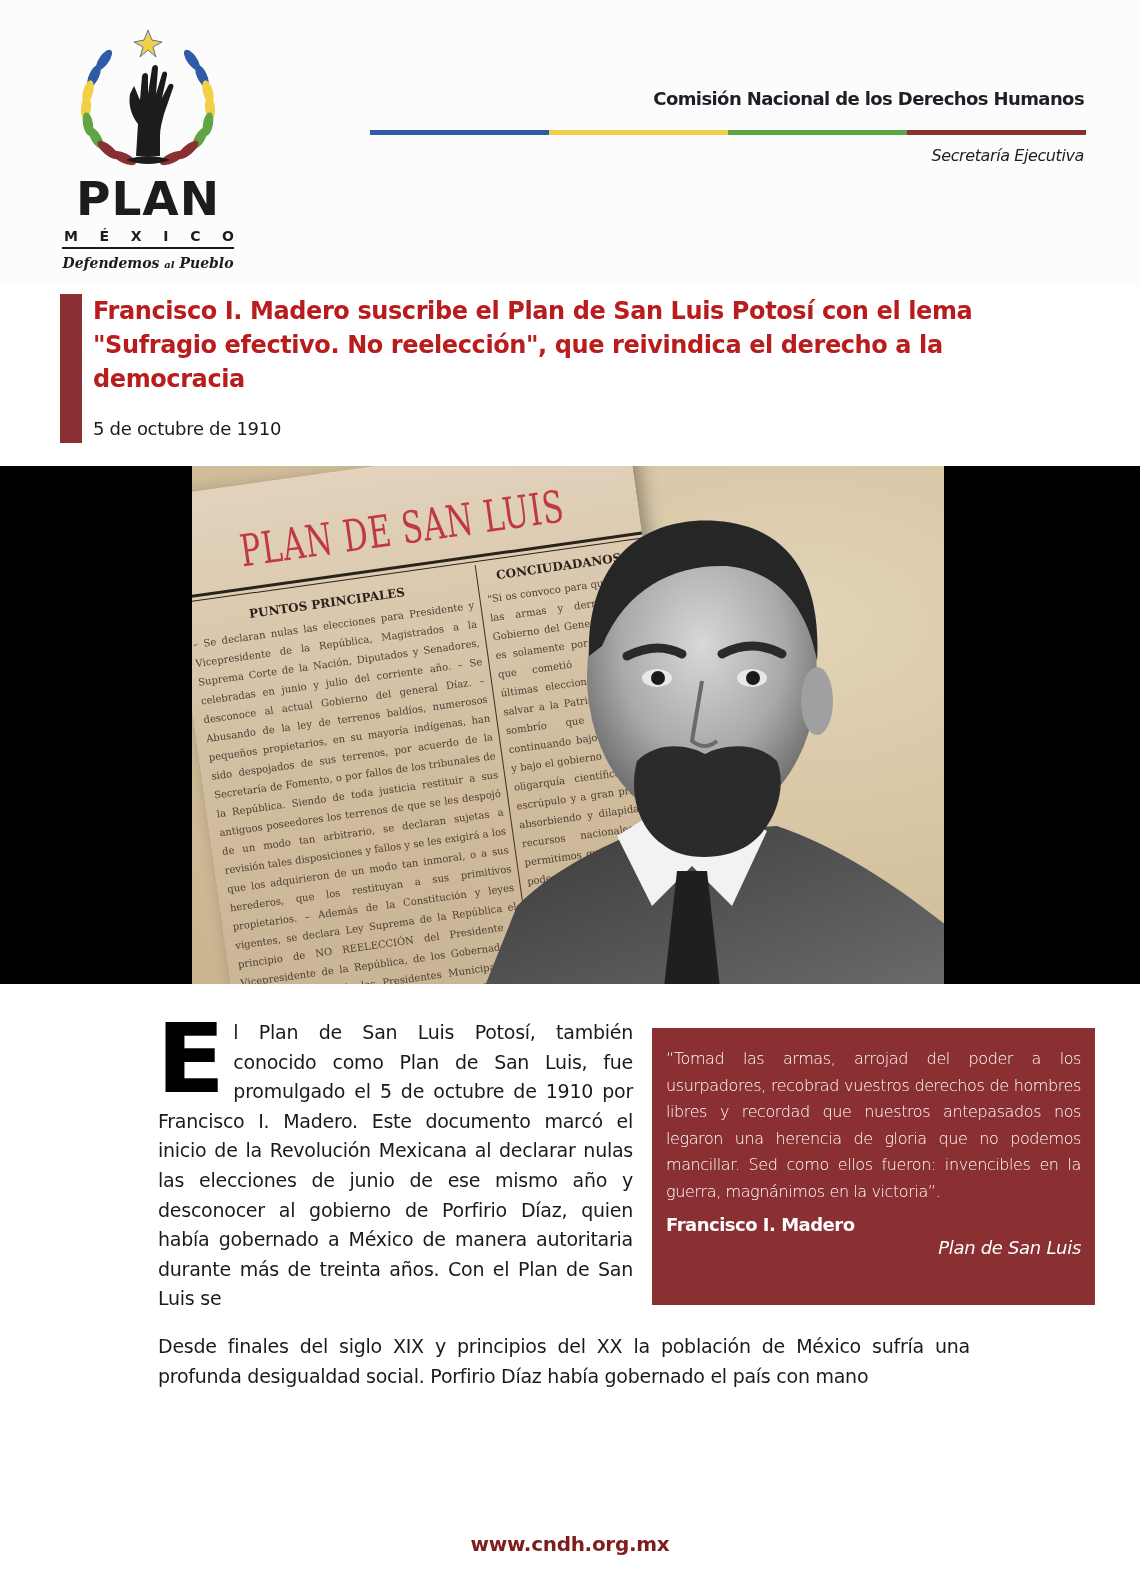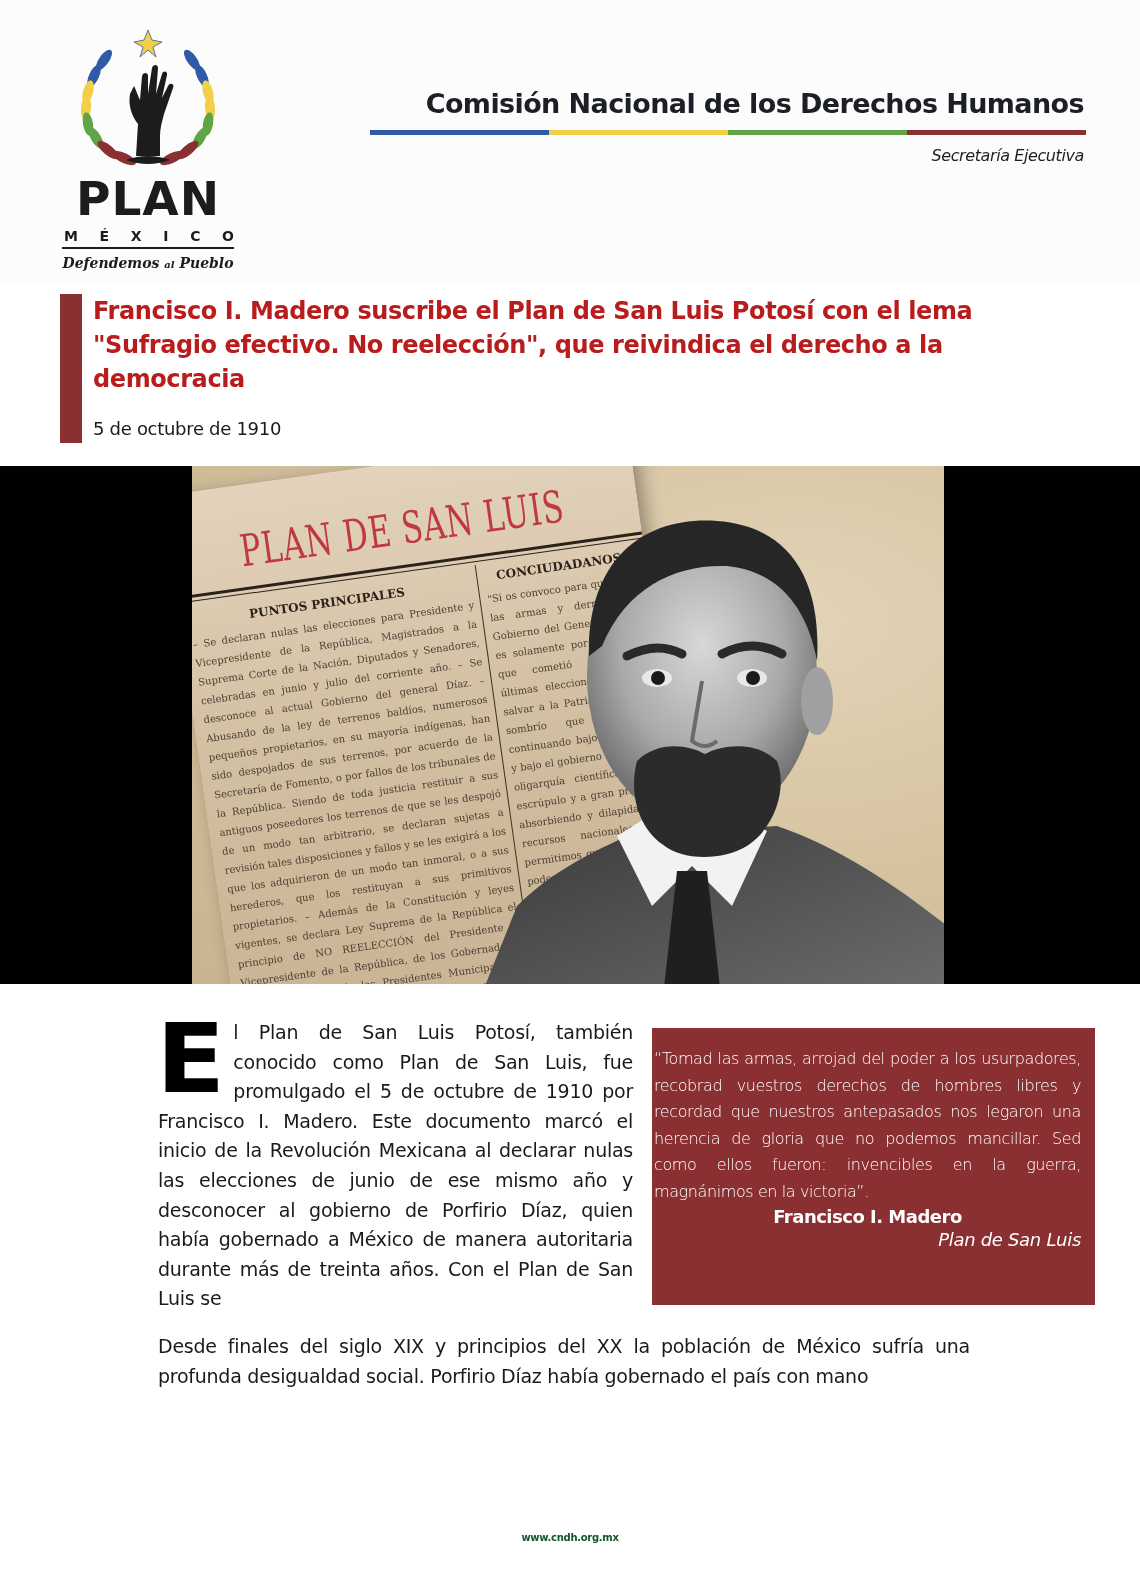--- a/index.html
+++ b/index.html
@@ -26,21 +26,21 @@
     .logo-rule { position: absolute; left: 4px; top: 219px; width: 172px; height: 2px; background: #1c1c1c; }
     .logo-slogan {
       position: absolute; left: 0; top: 227px; width: 180px; text-align: center;
       font-family: "DejaVu Serif", serif; font-style: italic; font-weight: bold;
       font-size: 14px; color: #1c1c1c; white-space: nowrap;
     }
     .logo-slogan .small { font-size: 10px; font-weight: bold; }
 
     .org-title {
       position: absolute; right: 56px; top: 88px;
-      font-family: "DejaVu Sans", sans-serif; font-weight: bold; font-size: 27px;
+      font-family: "DejaVu Sans", sans-serif; font-weight: bold; font-size: 18px;
       color: #1d1f26; letter-spacing: -0.6px; white-space: nowrap;
     }
     .color-rule {
       position: absolute; left: 370px; top: 130px; width: 716px; height: 5px; display: flex;
     }
     .color-rule span { flex: 1; height: 100%; }
     .org-subtitle {
       position: absolute; right: 56px; top: 146px;
       font-family: "DejaVu Sans", sans-serif; font-size: 16px; color: #1d1f26;
       letter-spacing: -0.4px; white-space: nowrap; font-style: italic;
@@ -101,40 +101,40 @@
     .dropcap {
       float: left; font-family: "DejaVu Sans", sans-serif; font-weight: 900; font-size: 96px;
       line-height: 76px; height: 78px; margin: 3px 10px 0 0; color: #000000;
       transform: scaleX(1.05);
     }
     .p2 { margin-top: 18px !important; }
 
     
     .quote-box {
       position: absolute; left: 652px; top: 1028px; width: 443px; height: 277px;
-      background: #8a2f32; color: #ffffff; padding: 18px 14px 0 2px;
+      background: #8a2f32; color: #ffffff; padding: 18px 14px 0 14px;
     }
     .quote-text {
       font-family: "DejaVu Sans", sans-serif; font-size: 16px; line-height: 26.6px;
       text-align: justify; letter-spacing: -0.4px; font-weight: 300;
     }
     .quote-author {
-      margin-top: 0; text-align: center; font-family: "DejaVu Sans", sans-serif;
+      margin-top: 8px; text-align: left; font-family: "DejaVu Sans", sans-serif;
       font-weight: bold; font-size: 18px; letter-spacing: -0.5px;
     }
     .quote-source {
       text-align: right; font-family: "DejaVu Sans", sans-serif; font-style: italic;
       font-size: 18px; margin-top: 2px; letter-spacing: -0.3px;
     }
 
     
     .footer {
       position: absolute; left: 0; top: 1532px; width: 1140px; text-align: center;
-      font-family: "DejaVu Sans", sans-serif; font-weight: bold; font-size: 10px;
-      color: #14532d; letter-spacing: -0.3px;
+      font-family: "DejaVu Sans", sans-serif; font-weight: bold; font-size: 20px;
+      color: #7f1d1d; letter-spacing: -0.3px;
     }
   </style>
 </head>
 <body>
 
 <header class="header">
   <div class="logo">
     <svg width="164" height="148" viewBox="0 0 164 148">
 
       <polygon points="82,2 86,12 96,14 87,19 90,29 82,22 74,29 77,19 68,14 78,12" fill="#f2cf47" stroke="#2f5aa8" stroke-width="0.8"></polygon>

